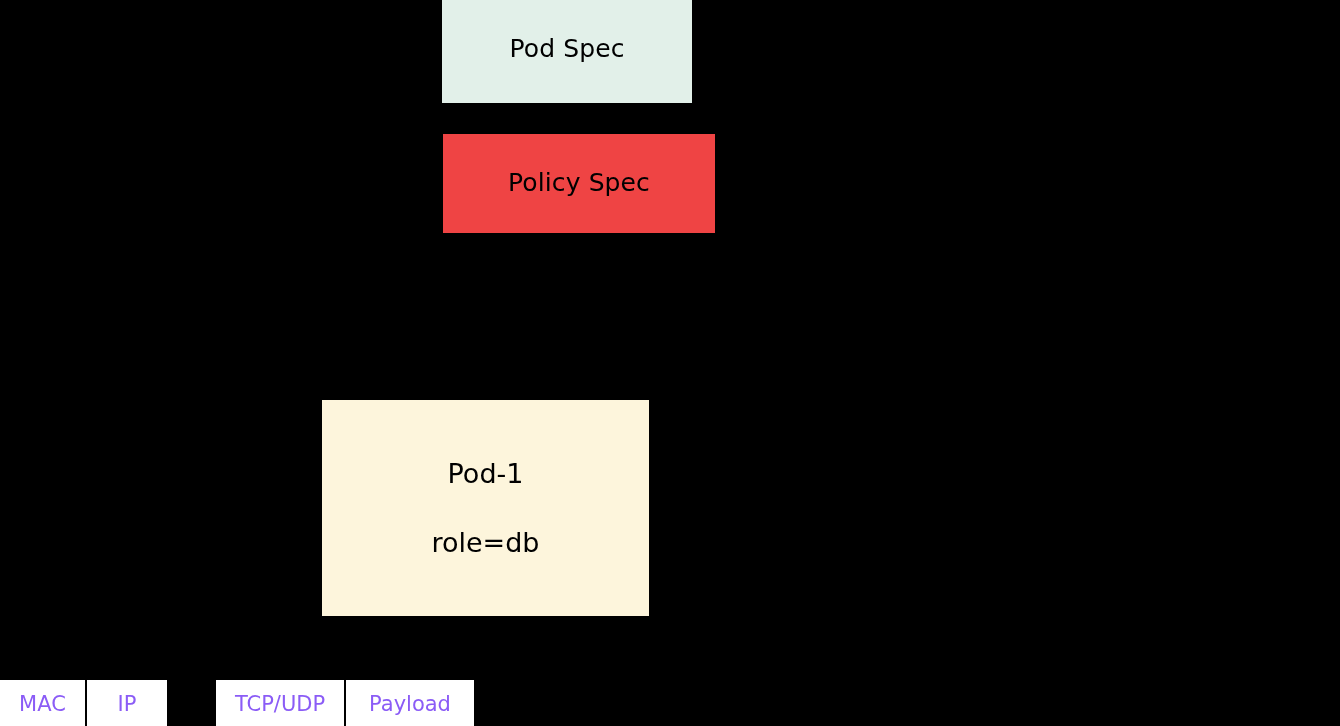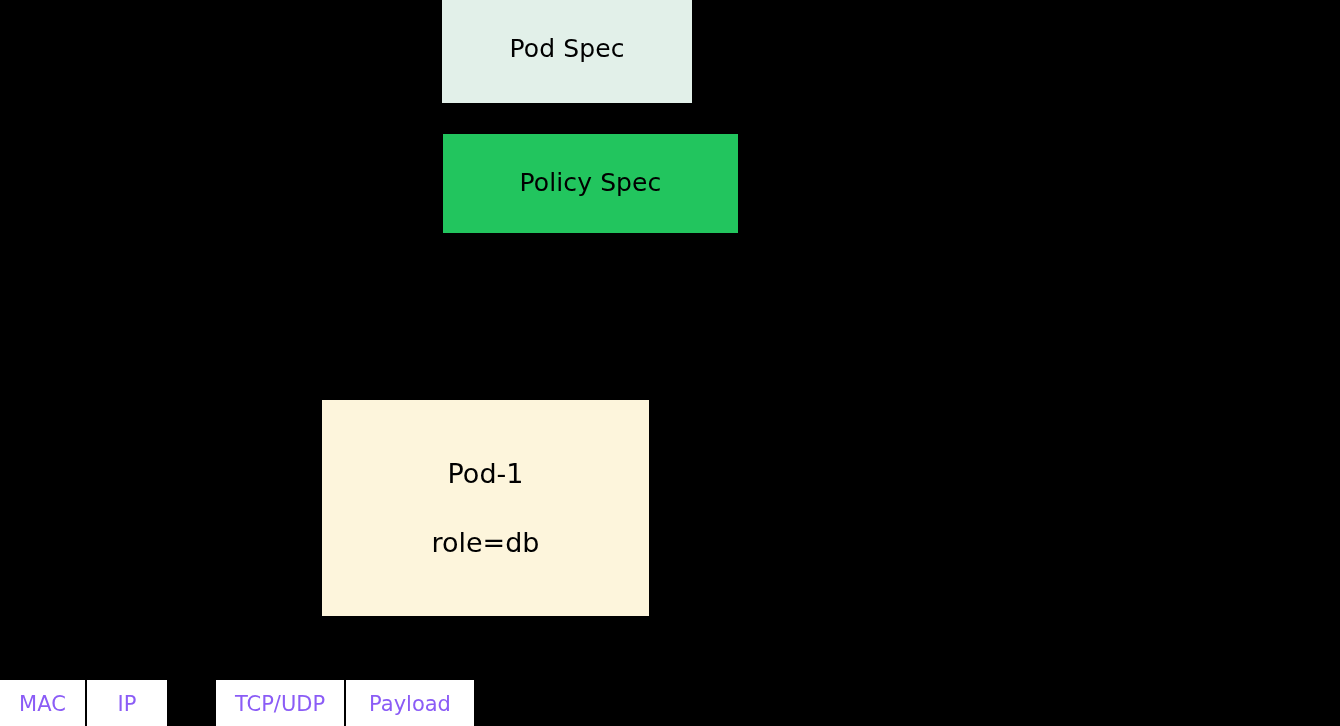--- a/index.html
+++ b/index.html
@@ -50,23 +50,23 @@
   #pod-spec-box {
     left: 442px;
     top: -13px;
     width: 250px;
     height: 108px;
     background: #e2f0e9;
   }
   #policy-spec-box {
     left: 443px;
     top: 126px;
-    width: 295px;
+    width: 272px;
     height: 99px;
-    background: #22c55e;
+    background: #ef4444;
   }
 
   
   #pod-1-box {
     left: 322px;
     top: 392px;
     width: 327px;
     height: 216px;
     background: #fdf5dc;
     font-size: 27px;

